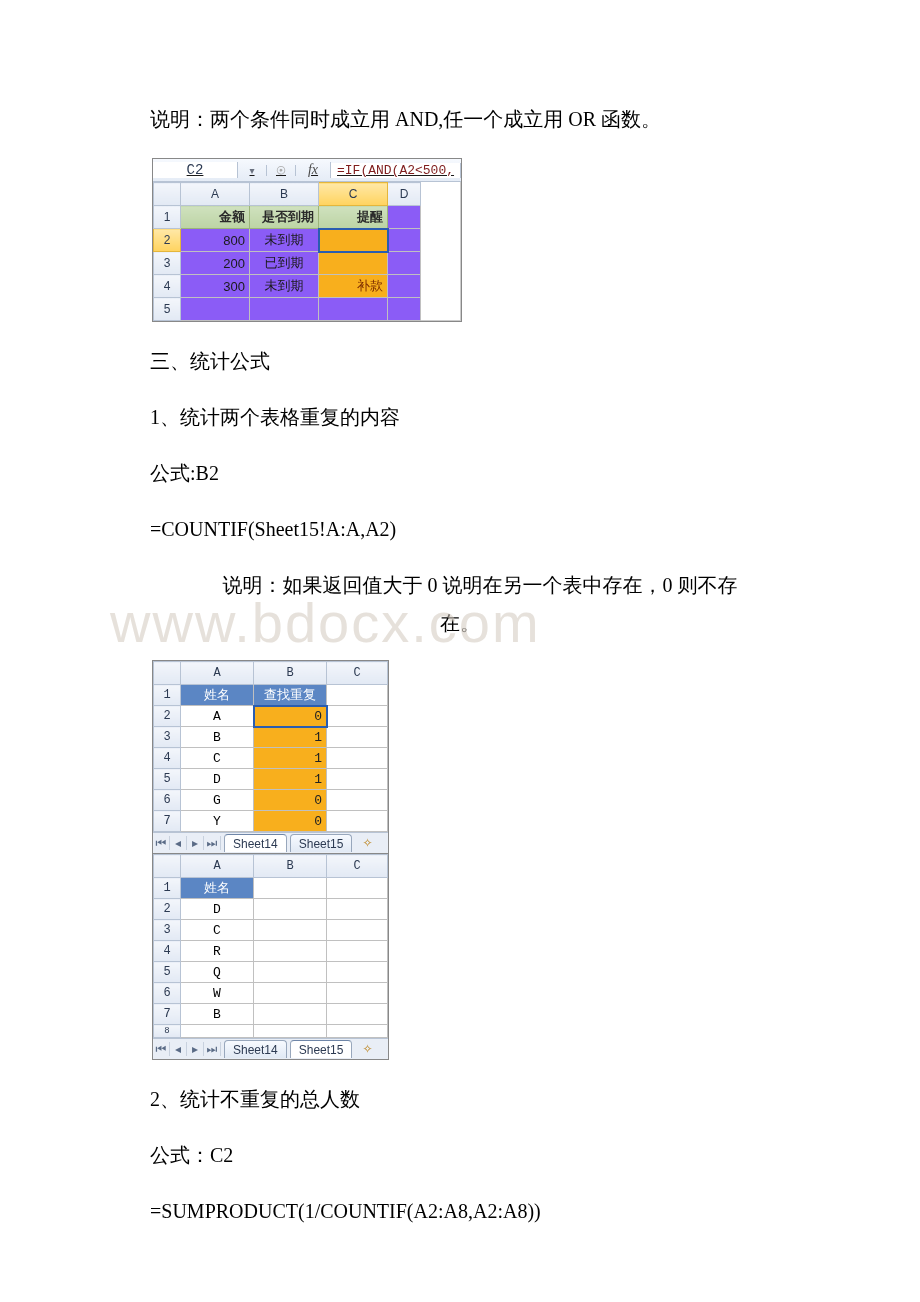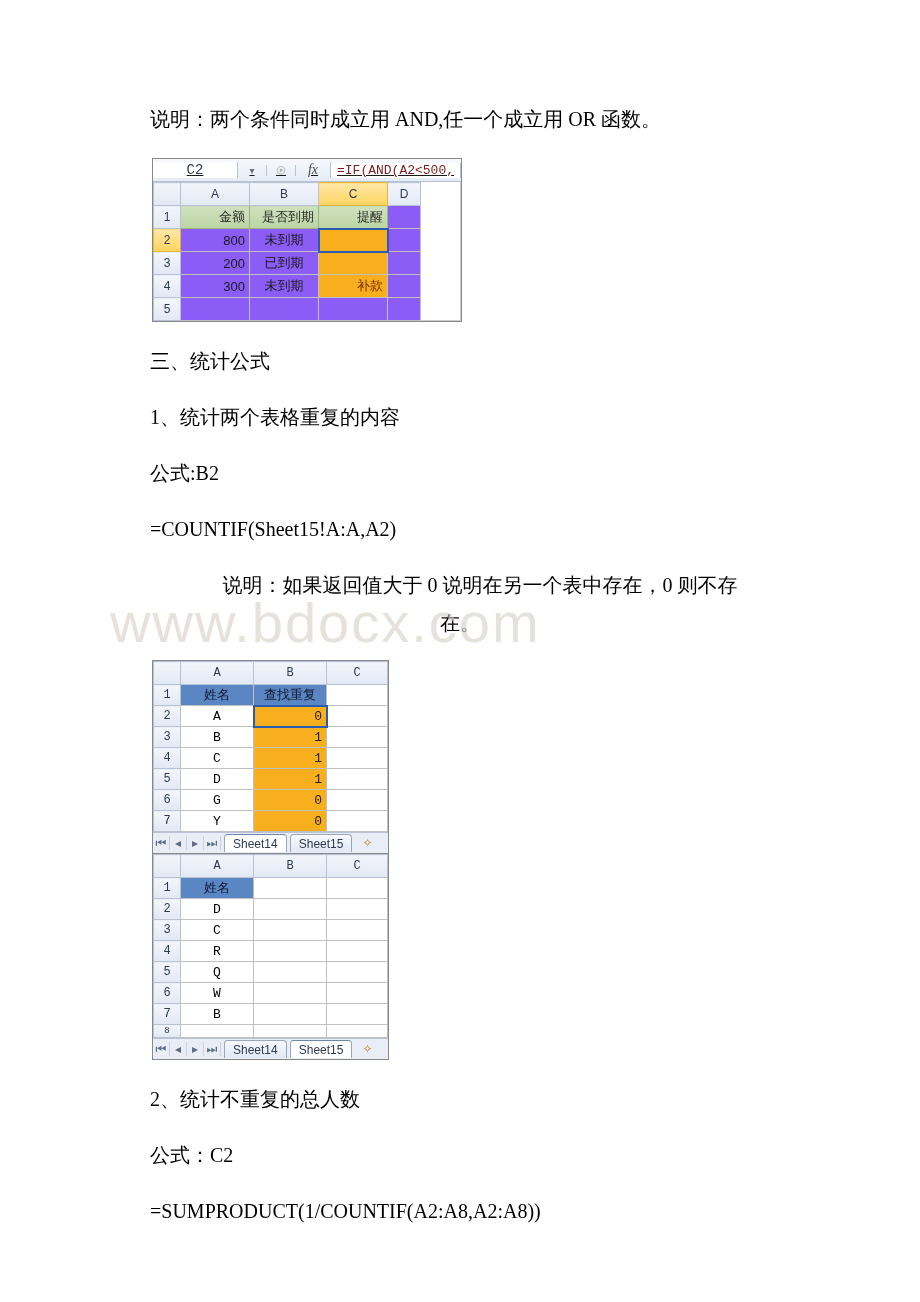--- a/index.html
+++ b/index.html
@@ -125,21 +125,21 @@
     height: 22px;
     padding: 0 4px;
     background: #8b5cf6;
     text-align: right;
     font-size: 13px;
   }
   table.xltab td.cell.center { text-align: center; }
   .hdrcell {
     background: linear-gradient(#cfe1be, #bcd4a4) !important;
     text-align: left;
-    font-weight: normal;
+    font-weight: bold;
     color: #2a2a2a;
     border: 1px solid #9bb47a !important;
   }
   .orangecell {
     background: #f8af1d !important;
     text-align: right;
     color: #7a2a00;
   }
   .orangecell.empty { color: transparent; }
   .rowhead.active, .colhead.active {
@@ -228,21 +228,21 @@
   }
   table.xltab2 td.cell {
     border: 1px solid silver;
     height: 20px;
     padding: 0 4px;
     background: #fff;
     text-align: center;
   }
   .hdr2 {
     background: #5b86c4 !important;
-    color: #0f172a;
+    color: #ffffff;
     text-align: center !important;
   }
   .orange2 {
     background: #f8af1d !important;
     color: #222;
     text-align: right !important;
   }
   .selcell2 {
     outline: 2px solid #2a5db0;
     outline-offset: -1px;

